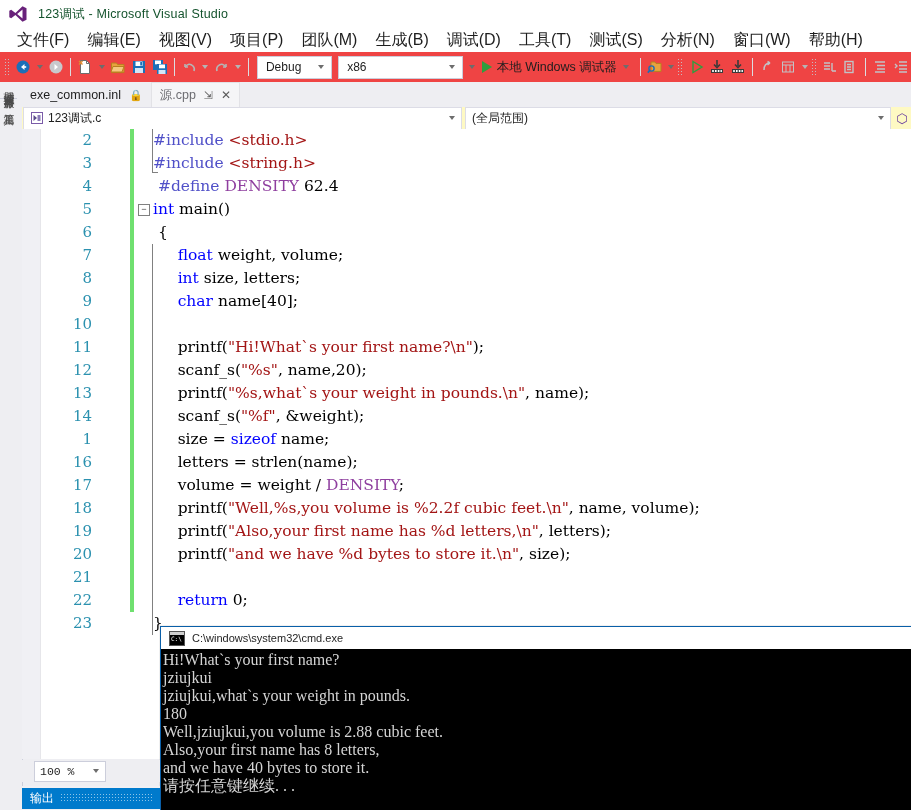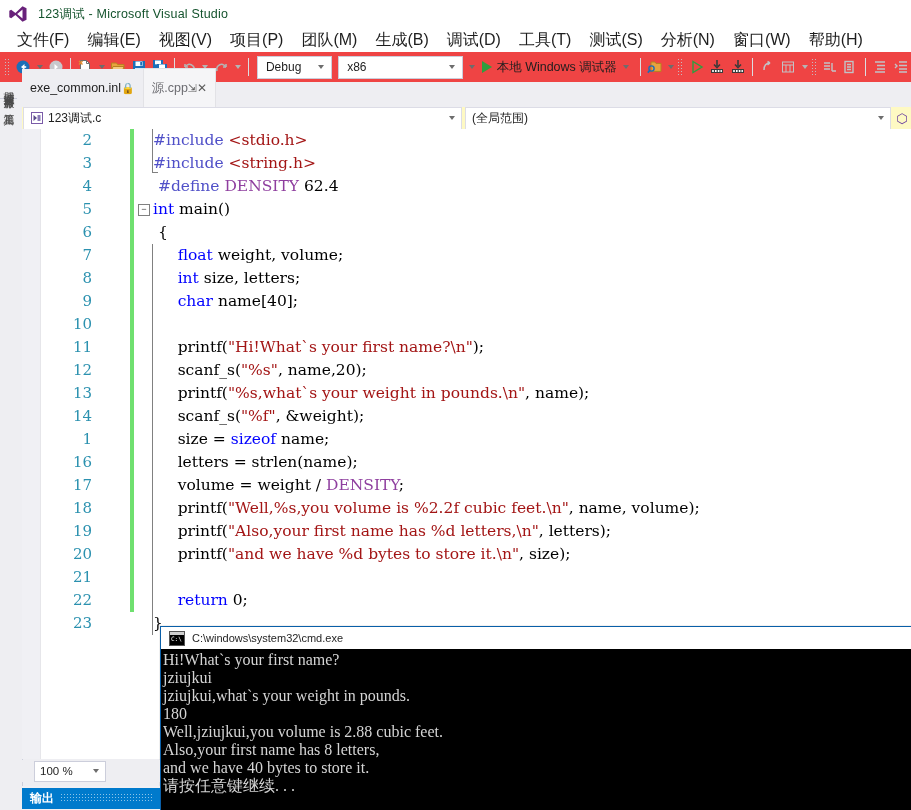--- a/index.html
+++ b/index.html
@@ -43,21 +43,21 @@
 
   
   .leftstrip{position:absolute;left:0;top:82px;width:22px;bottom:0;background:#eeeef2;
     border-right:1px solid #cccedb;}
   .vtab{writing-mode:vertical-rl;text-orientation:upright;font-size:11px;color:#4b4b4b;
     padding:8px 3px;letter-spacing:-1px;white-space:nowrap;line-height:1;}
   .vtab.sep{border-top:1px solid #cccedb;}
 
   
   .tabstrip{position:absolute;left:22px;right:0;top:82px;height:25px;background:#eeeef2;display:flex;align-items:flex-end;}
-  .tab{height:38px;display:flex;align-items:center;padding:0 8px;font-size:12.5px;gap:0;white-space:nowrap;}
+  .tab{height:24px;display:flex;align-items:center;padding:0 8px;font-size:12.5px;gap:8px;white-space:nowrap;}
   .tab.inactive{color:#1e1e1e;background:#eeeef2;}
   .tab.active{color:#6d6d72;background:#f5f5f7;border-top:1px solid #e2e2e6;border-left:1px solid #e2e2e6;border-right:1px solid #e2e2e6;}
   .tab .lock,.tab .pin,.tab .x{color:#5a5a5a;font-size:11px;}
   .tab .x{font-size:12px;}
 
   
   .navbar{position:absolute;left:22px;right:0;top:107px;height:22px;background:#fef9c3;display:flex;align-items:center;
     border-bottom:1px solid #e6e6ea;}
   .nav-combo{height:21px;display:flex;align-items:center;justify-content:space-between;
     border:1px solid #dcdce6;background:#fff;font-size:12px;padding:0 3px 0 6px;}
@@ -93,25 +93,25 @@
   .cmd-ico{width:14px;height:13px;background:#000;border:1px solid #555;position:relative;flex:0 0 auto;}
   .cmd-ico:before{content:"";position:absolute;left:0;right:0;top:0;height:3px;background:#cfcfcf;}
   .cmd-ico:after{content:"C:\\";position:absolute;left:1px;top:3px;color:#fff;font-size:6px;
     font-family:"DejaVu Sans Mono",monospace;line-height:8px;}
   .console-title-text{font-size:11px;color:#1e1e1e;}
   .console-body{padding:2px 0 0 2px;color:#d4d4d4;
     font-family:Liberation Serif, serif;font-size:16px;line-height:18px;white-space:pre;}
 
   
   .zoombar{position:absolute;left:22px;top:760px;width:138px;height:22px;background:#eeeef2;
-    display:flex;align-items:center;}
+    display:flex;align-items:center;font-family:Liberation Mono, monospace;}
   .zoom-combo{width:62px;height:19px;margin-left:12px;border:1px solid #cccedb;background:#fff;
     display:flex;align-items:center;justify-content:space-between;padding:0 3px 0 5px;font-size:11.5px;}
   .outputbar{position:absolute;left:22px;top:786px;width:138px;height:24px;background:#f0f0f4;
-    display:flex;align-items:center;font-weight:bold;}
+    display:flex;align-items:center;}
   .output-tab{background:#007acc;color:#fff;height:21px;display:flex;align-items:center;
     padding:0 8px;font-size:12px;width:100%;box-sizing:border-box;gap:6px;}
   .dots{flex:1;height:10px;background-image:radial-gradient(rgba(255,255,255,.55) 0.6px, transparent 0.7px);
     background-size:3px 3px;}
   .leftfill{position:absolute;left:0;top:760px;width:22px;height:50px;background:#eeeef2;border-right:1px solid #cccedb;}
 </style>
 </head>
 <body>
 
 <div id="app">

